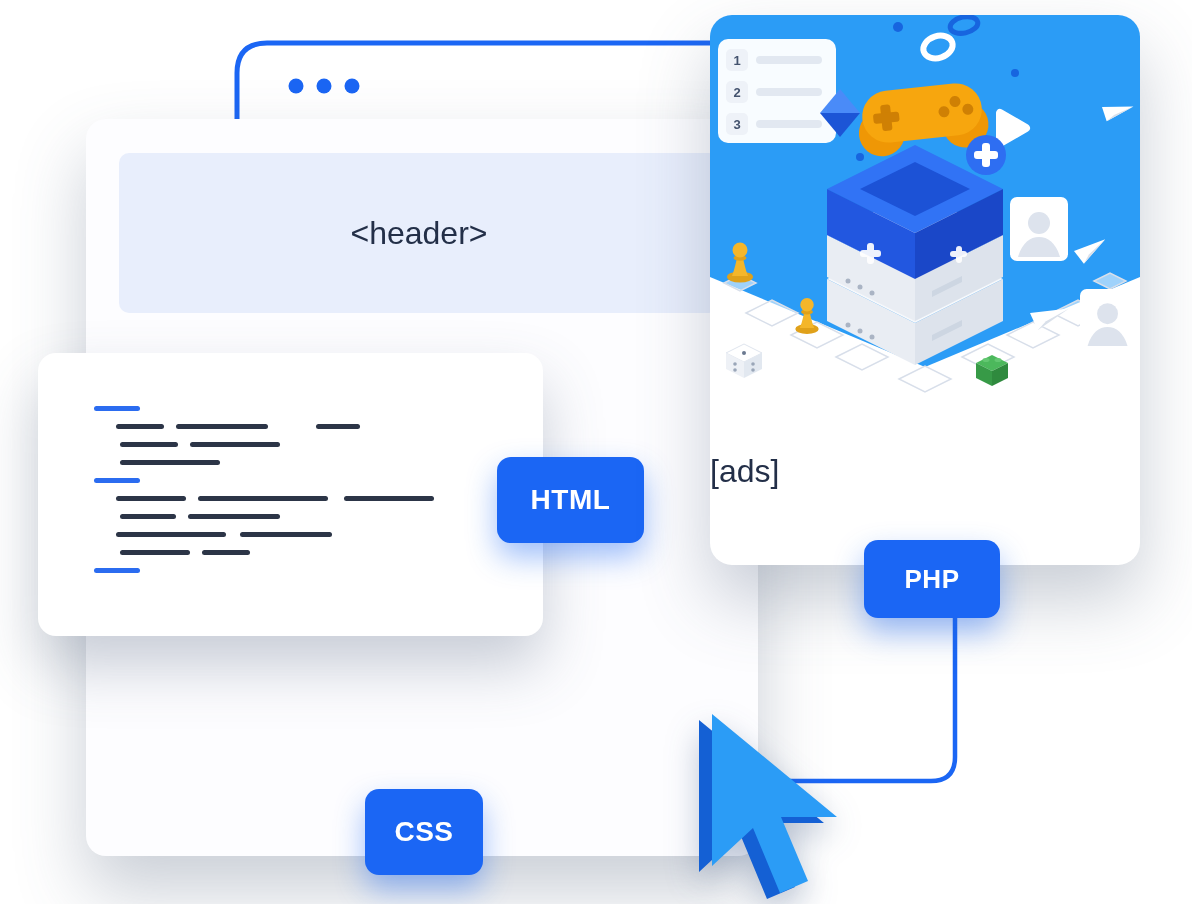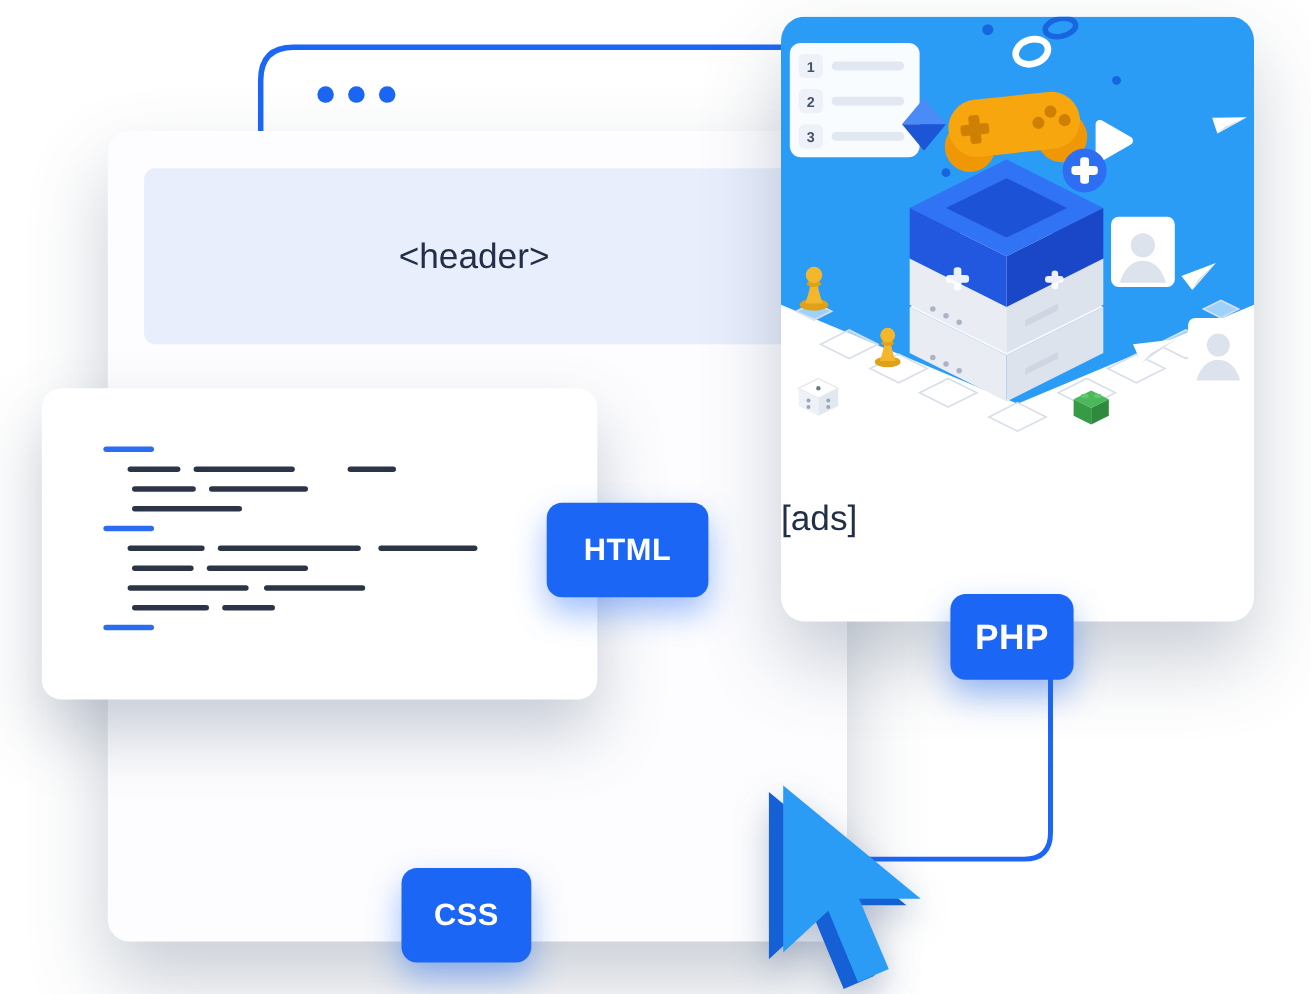--- a/index.html
+++ b/index.html
@@ -11,21 +11,21 @@
     --code-line-dark:#2c3547; --code-line-blue:#2b6cf0;
   }
   *{box-sizing:border-box}
   body{margin:0;background:#ffffff}
   .canvas{position:relative;width:1192px;height:904px;overflow:hidden;
           font-family:"Liberation Sans",sans-serif;color:var(--text-dark)}
   .overlay{position:absolute;left:0;top:0;pointer-events:none}
   .outline-svg{z-index:0}
   .connector-svg{z-index:3}
 
-  .main-card{position:absolute;left:98px;top:119px;width:672px;height:737px;
+  .main-card{position:absolute;left:86px;top:119px;width:672px;height:737px;
              background:#fdfdff;border-radius:20px;z-index:1;
              box-shadow:0 35px 70px rgba(76,92,120,.30)}
   .block{position:absolute;left:33px;width:600px;background:var(--panel-blue);
          border-radius:10px;display:flex;align-items:center;justify-content:center;
          font-size:32px;color:var(--text-dark)}
   .header-block{top:34px;height:160px}
   .footer-block{top:561px;height:140px}
 
   .code-card{position:absolute;left:38px;top:353px;width:505px;height:283px;
              background:#ffffff;border-radius:18px;z-index:2;
@@ -35,21 +35,21 @@
   .code-seg{display:inline-block;height:5px;border-radius:3px}
   .seg-dark{background:var(--code-line-dark)}
   .seg-blue{background:var(--code-line-blue)}
 
   .badge{position:absolute;display:flex;align-items:center;justify-content:center;
          background:var(--accent-blue);color:#ffffff;font-weight:bold;
          border-radius:14px;letter-spacing:.5px;
          box-shadow:0 14px 30px rgba(27,102,244,.42)}
   .badge-html{left:497px;top:457px;width:147px;height:86px;font-size:28px;z-index:3}
   .badge-css{left:365px;top:789px;width:118px;height:86px;font-size:28px;z-index:3}
-  .badge-php{left:864px;top:540px;width:112px;height:78px;font-size:32px;z-index:5}
+  .badge-php{left:864px;top:540px;width:136px;height:78px;font-size:26px;z-index:5}
 
   .right-card{position:absolute;left:710px;top:15px;width:430px;height:550px;
               background:#ffffff;border-radius:22px;z-index:4;overflow:hidden;
               box-shadow:0 35px 70px rgba(76,92,120,.30)}
   .ads-label{position:absolute;left:0;right:0;top:438px;text-align:left;
              font-size:32px;color:var(--text-dark)}
 
   .cursor-svg{position:absolute;left:674px;top:704px;z-index:7;
               filter:drop-shadow(0 12px 16px rgba(40,70,120,.30))}
 </style>

